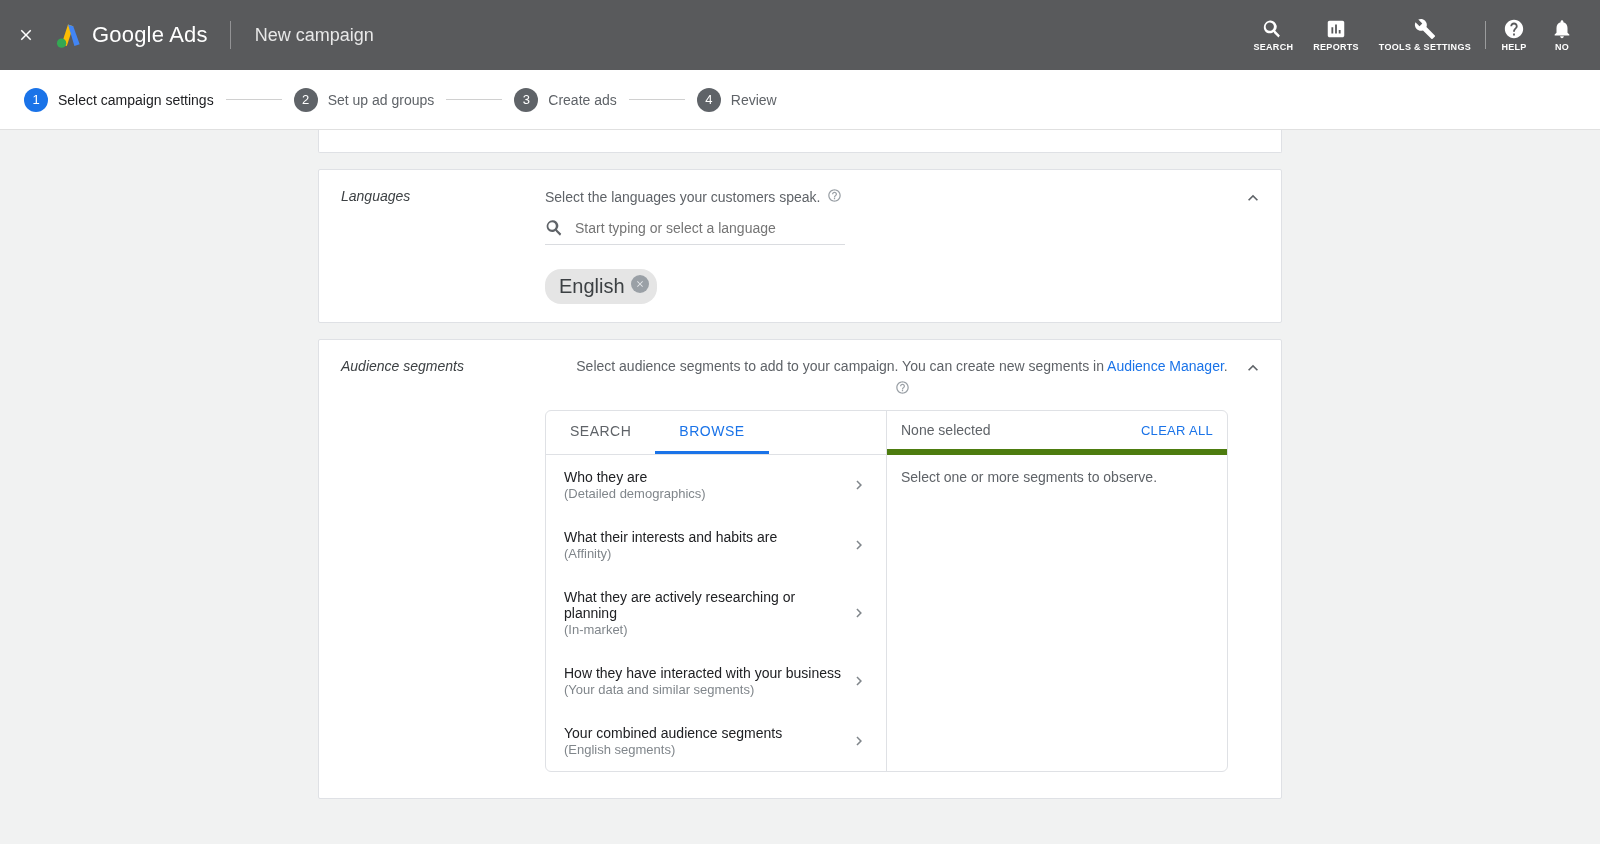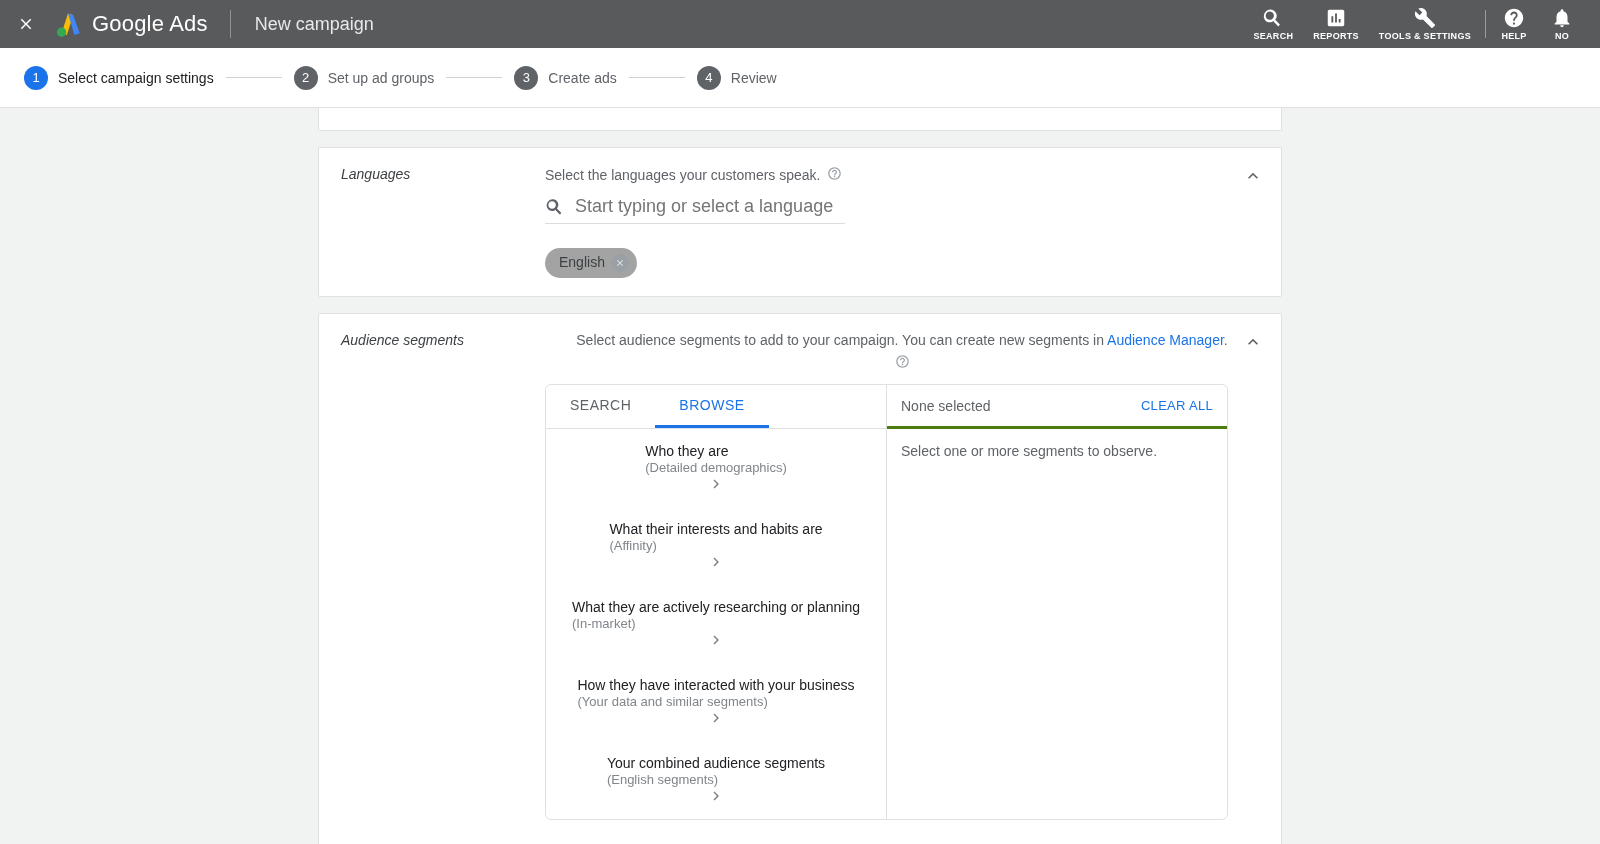--- a/index.html
+++ b/index.html
@@ -1,18 +1,18 @@
 <!DOCTYPE html>
 <html><head>
 <meta charset="utf-8">
 <style>
   * { box-sizing: border-box; margin: 0; padding: 0; }
   body { font-family: Arial, "Helvetica Neue", Helvetica, sans-serif; background: #f1f2f2; }
   
-  .header { background: #595a5c; height: 48px; display: flex; align-items: center; color: #fff; padding: 0 14px; overflow: hidden; }
+  .header { background: #595a5c; height: 70px; display: flex; align-items: center; color: #fff; padding: 0 14px; overflow: hidden; }
   .header-left { display: flex; align-items: center; gap: 16px; }
   .close-x { width: 24px; height: 24px; display: flex; align-items: center; justify-content: center; cursor: pointer; }
   .close-x svg { width: 18px; height: 18px; fill: #fff; }
   .ads-logo { display: flex; align-items: center; gap: 10px; }
   .ads-logo-text { font-size: 22px; font-weight: 400; letter-spacing: 0.2px; }
   .divider { width: 1px; height: 28px; background: rgba(255,255,255,0.35); margin: 0 8px 0 6px; }
   .new-campaign { font-size: 18px; font-weight: 400; color: #e8e8e8; }
   .header-right { margin-left: auto; display: flex; align-items: center; }
   .hicon { display: flex; flex-direction: column; align-items: center; justify-content: center; color: #fff; font-size: 9px; font-weight: 700; letter-spacing: 0.3px; padding: 0 10px; cursor: pointer; text-align:center; min-width: 48px; height: 56px; }
   .hicon svg { width: 22px; height: 22px; fill: #fff; margin-bottom: 2px; }
@@ -30,38 +30,38 @@
   .card { width: 964px; margin: 16px auto; background: #fff; border: 1px solid #dfe1e5; border-radius: 2px; }
   .card-inner { display: flex; padding: 18px 22px; gap: 24px; position: relative; }
   .card-label-col { flex: 0 0 180px; font-size: 14px; color: #3c4043; font-weight: 500; font-style: italic; }
   .card-content { flex: 1; }
   .card-chevron { position: absolute; right: 18px; top: 18px; cursor: pointer; }
   .card-chevron svg { width: 20px; height: 20px; fill: #5f6368; }
   .desc-row { display: flex; align-items: center; gap: 6px; font-size: 14px; color: #5f6368; margin-bottom: 8px;}
   .help-icon svg { width: 15px; height: 15px; fill: #9aa0a6; }
   .lang-search { display: flex; align-items: center; border-bottom: 1px solid #dadce0; width: 300px; padding: 4px 0 6px 0; margin-top: 2px; }
   .lang-search svg { width: 20px; height: 20px; fill: #5f6368; margin-right: 10px; }
-  .lang-search input { border: none; outline: none; font-size: 18px; color: #b91c1c; flex:1; background:transparent;}
+  .lang-search input { border: none; outline: none; font-size: 14px; color: #b91c1c; flex:1; background:transparent;}
   .chips { margin-top: 24px; display: flex; gap: 8px; }
-  .chip { display: inline-flex; align-items: flex-start; background: #a3a3a3; border-radius: 16px; padding: 6px 8px 6px 14px; font-size: 14px; color: #3c4043; gap: 6px; }
+  .chip { display: inline-flex; align-items: flex-start; background: #e5e5e5; border-radius: 16px; padding: 6px 8px 6px 14px; font-size: 20px; color: #3c4043; gap: 6px; }
   .chip .chip-x { width: 18px; height: 18px; border-radius: 50%; background: #9aa0a6; display: inline-flex; align-items:center; justify-content:center; cursor:pointer;}
   .chip .chip-x svg { width: 10px; height: 10px; fill: #e8eaed; }
   
   .aud-panel { display: flex; border: 1px solid #dfe1e5; border-radius: 6px; width: 683px; margin-top: 12px; }
   .aud-left { flex: 1; border-right: 1px solid #dfe1e5; }
   .aud-right { flex: 1; }
   .aud-tabs { display: flex; border-bottom: 1px solid #dfe1e5; height: 44px; align-items: stretch; }
   .aud-tab { padding: 0 24px; display:flex; align-items:center; font-size: 14px; font-weight: 500; color: #5f6368; letter-spacing: 0.5px; cursor:pointer; border-bottom: 3px solid transparent; text-transform: uppercase;}
   .aud-tab.active { color: #1a73e8; border-bottom-color: #1a73e8; }
   .aud-list { padding: 0; }
-  .aud-item { display:flex; align-items:center; justify-content: space-between; padding: 14px 18px; cursor:pointer;flex-direction:column; }
+  .aud-item { display:flex; align-items:center; justify-content: space-between; padding: 14px 18px; cursor:pointer; }
   .aud-item-text .t1 { font-size: 14px; color: #202124; }
   .aud-item-text .t2 { font-size: 13px; color: #80868b; margin-top: 1px; }
   .aud-item svg { width: 18px; height: 18px; fill: #80868b; }
-  .aud-right-head { display:flex; align-items:center; justify-content: space-between; padding: 0 14px; height: 44px; border-bottom: 3px solid #4d7c0f;}
+  .aud-right-head { display:flex; align-items:center; justify-content: space-between; padding: 0 14px; height: 44px; border-bottom: 6px solid #4d7c0f;}
   .aud-right-head .l { font-size: 14px; color: #5f6368; }
   .aud-right-head .r { font-size: 13px; color: #1a73e8; font-weight: 400; letter-spacing: 0.3px; cursor:pointer; }
   .aud-right-body { padding: 14px; font-size: 14px; color: #5f6368; min-height: 300px;}
   .aud-desc a { color: #1a73e8; text-decoration: none; }
   .spacer-card { height: 22px; }
 </style>
 </head>
 <body>
 
 <div class="header">

